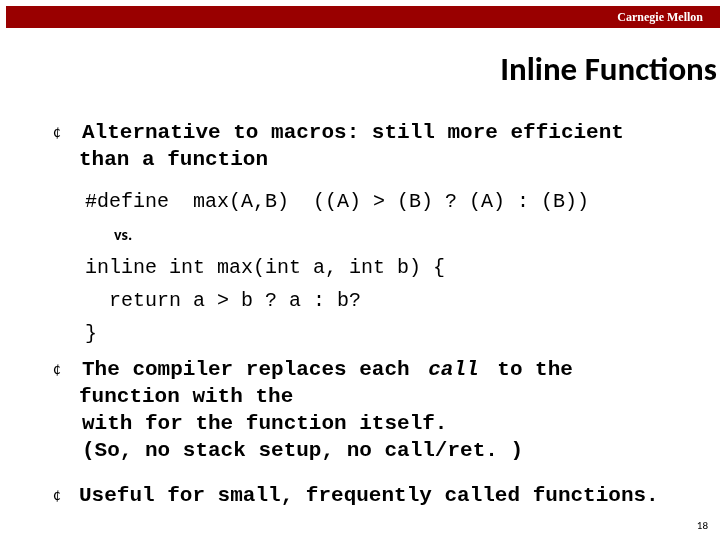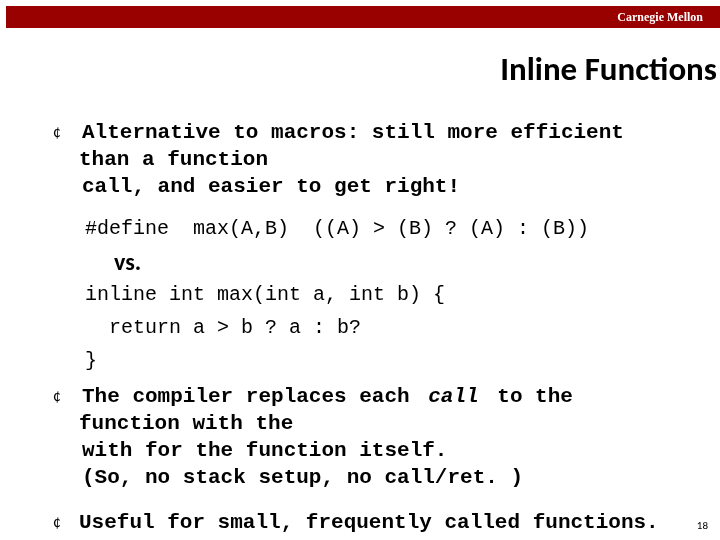--- a/index.html
+++ b/index.html
@@ -52,21 +52,21 @@
     font-size: 21px;
     line-height: 27px;
     font-weight: bold;
     flex: 1;
     font-family: Liberation Mono, monospace;
   }
   .btxt .ital { font-style: italic; }
   .sub {
     margin-left: 64px;
     margin-right: 30px;
-    font-size: 24px;
+    font-size: 16px;
     line-height: 27px;
   }
   .codetxt {
     font-family: Consolas, "Courier New", monospace;
     font-size: 20px;
     line-height: 27px;
     white-space: pre;
     margin-left: 35px;
   }
   .vs { font-weight: bold; }
@@ -87,21 +87,20 @@
 </div>
 
 <h1 class="title">Inline Functions</h1>
 
 <div class="content">
 
   <div class="row">
     <div class="bullet">¢</div>
     <div class="btxt">
       <span>Alternative to macros: still more efficient than a function</span><br>
-      <span>call, and easier to get right!</span>
     </div>
   </div>
 
   <div class="sub codetxt">#define  max(A,B)  ((A) &gt; (B) ? (A) : (B))</div>
   <div class="sub vs">vs.</div>
   <div class="sub codetxt">inline int max(int a, int b) {</div>
   <div class="sub codetxt">  return a &gt; b ? a : b?</div>
   <div class="sub codetxt">}</div>
 
   <div class="row">

